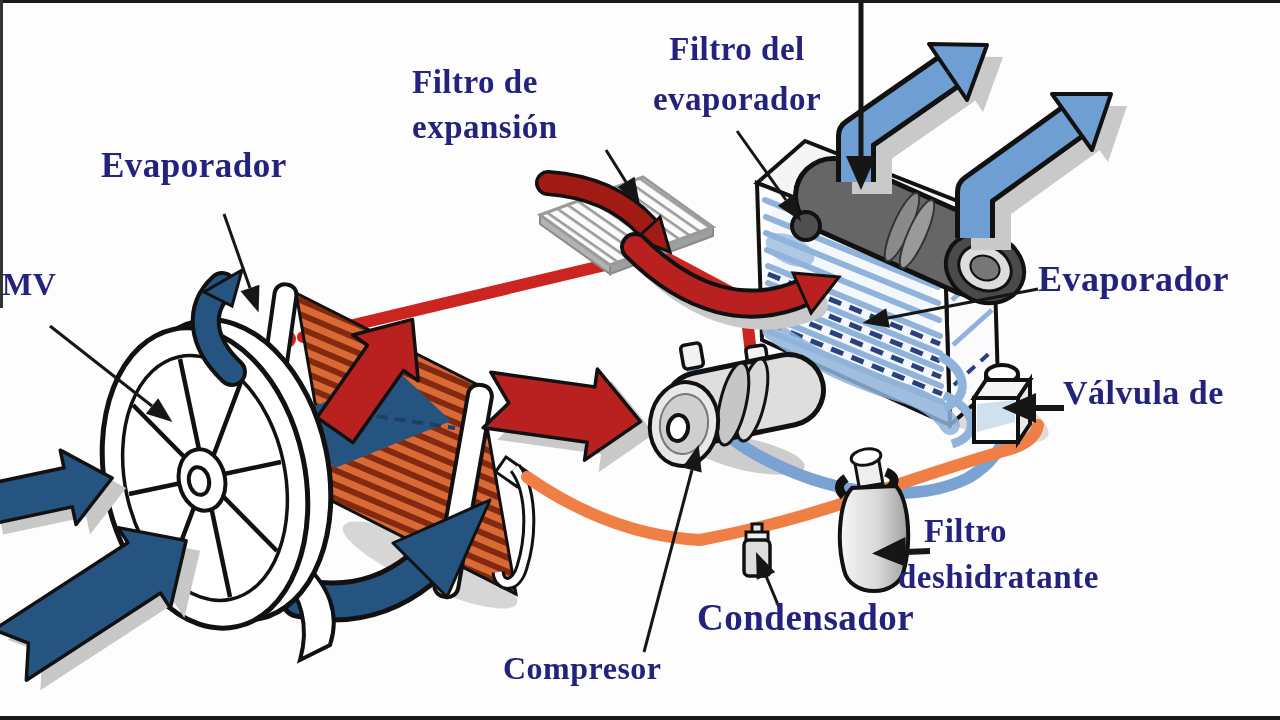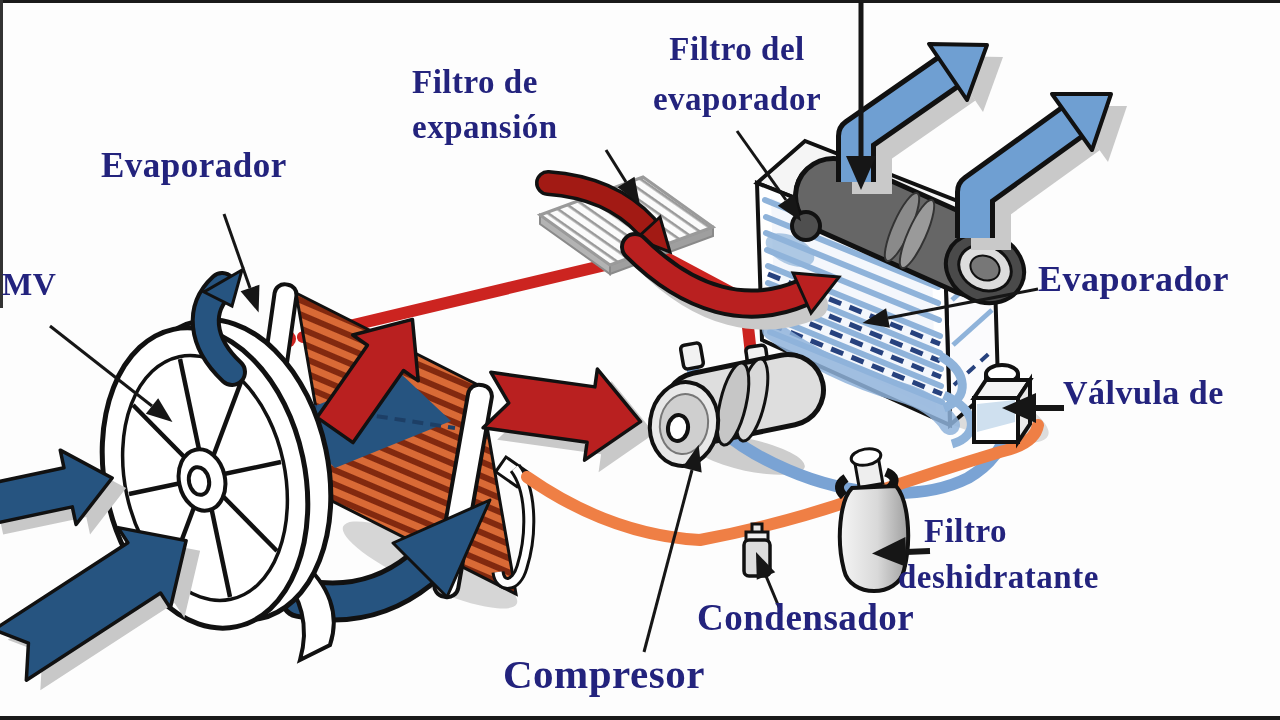--- a/index.html
+++ b/index.html
@@ -285,17 +285,17 @@
 
 <div class="lbl" style="left:898px;top:508px;font-size:33px;line-height:46px;">
   <span style="padding-left:26px;">Filtro</span>
   <span>deshidratante</span>
 </div>
 
 <div class="lbl" style="left:697px;top:596px;font-size:37px;">
   <span>Condensador</span>
 </div>
 
-<div class="lbl" style="left:503px;top:650px;font-size:41px;">
+<div class="lbl" style="left:503px;top:650px;font-size:32px;">
   <span>Compresor</span>
 </div>
 
 </div>
 
 </body></html>

